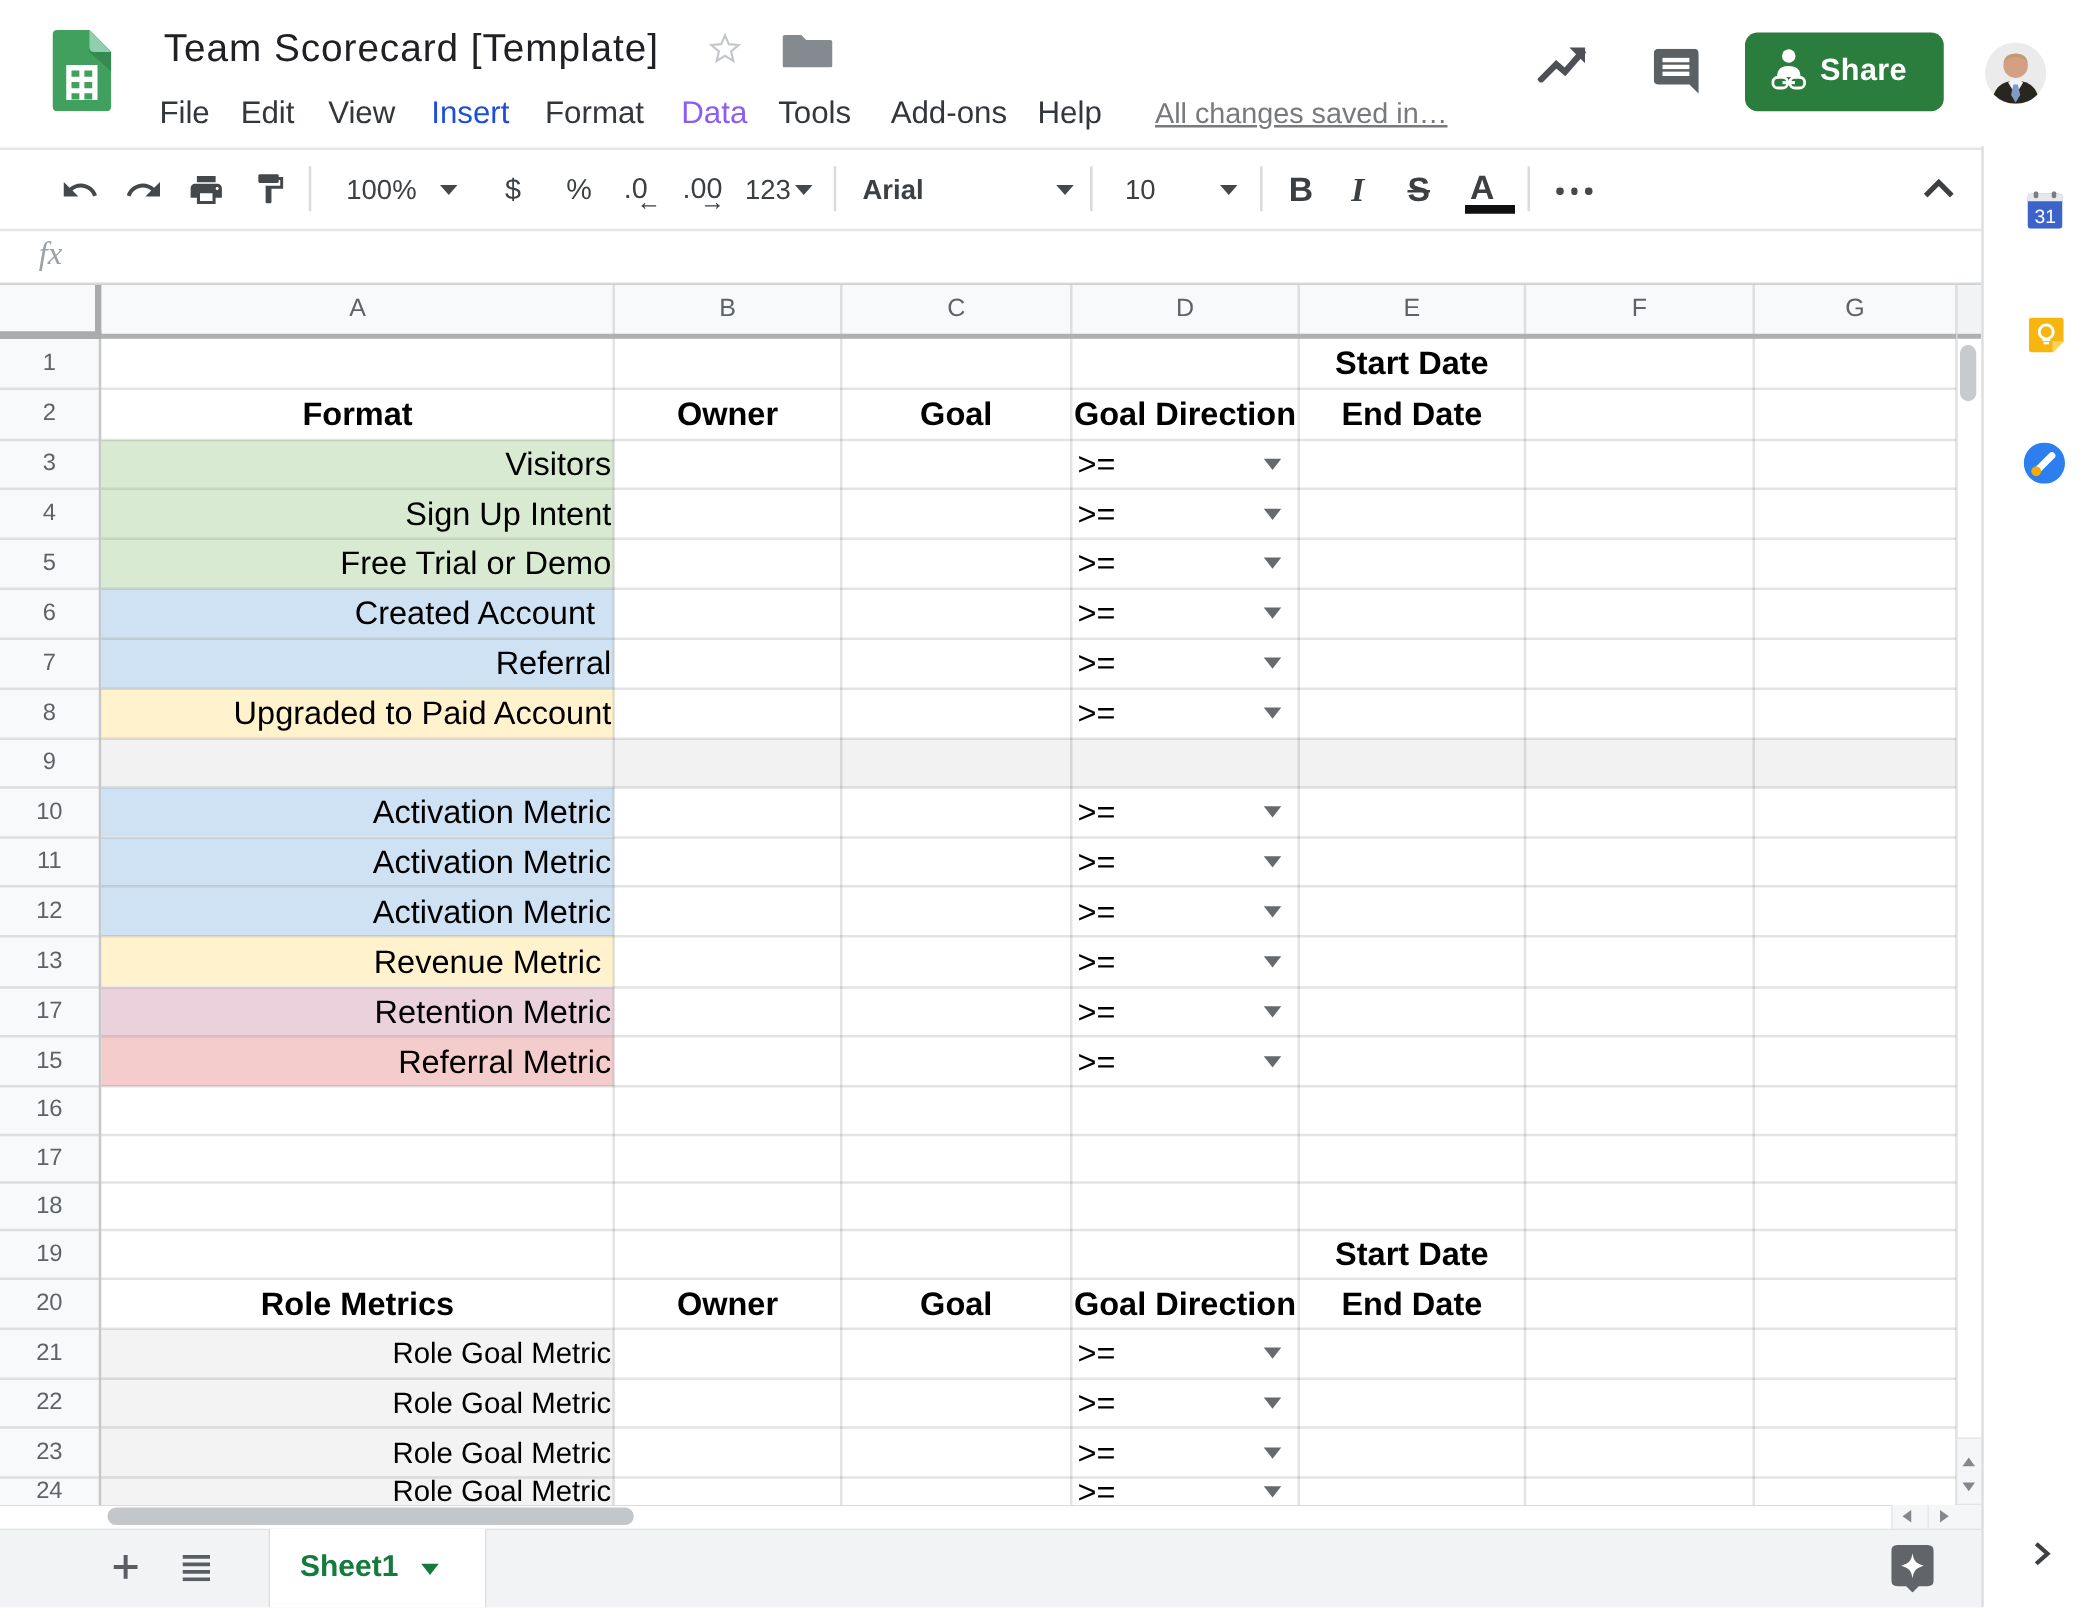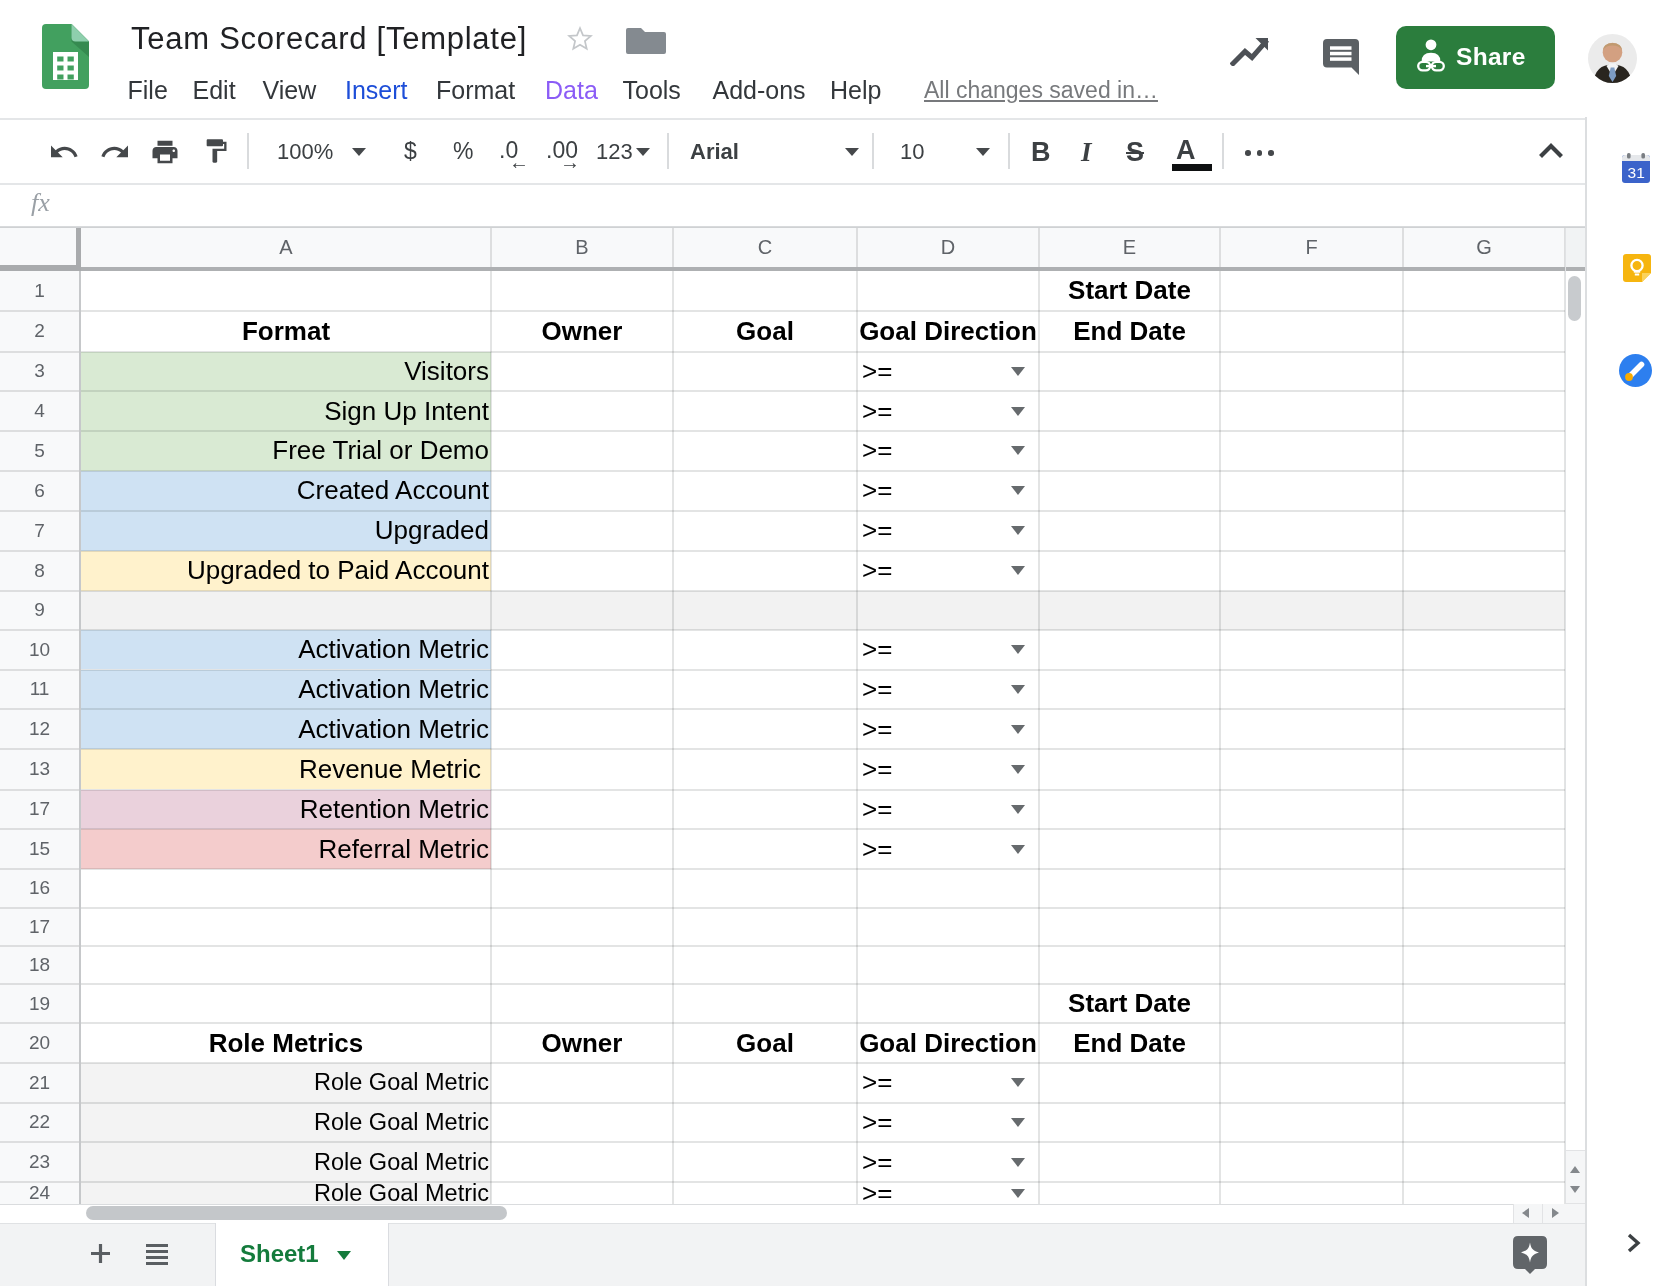--- a/index.html
+++ b/index.html
@@ -275,25 +275,25 @@
   </div>
 <div class="abs" style="left:83px;top:351.8px;width:406px;height:39.19999999999999px;overflow:hidden;">
     <div class="rt " style="width:100%;height:39.19999999999999px;font-size:26px;color:#000;padding-right:2px;"> Visitors</div>
   </div>
 <div class="abs" style="left:83px;top:391px;width:406px;height:40px;overflow:hidden;">
     <div class="rt " style="width:100%;height:40px;font-size:26px;color:#000;padding-right:2px;text-align:center;"> Sign Up Intent</div>
   </div>
 <div class="abs" style="left:83px;top:431px;width:406px;height:39.80000000000001px;overflow:hidden;">
     <div class="rt " style="width:100%;height:39.80000000000001px;font-size:26px;color:#000;padding-right:2px;"> Free Trial or Demo</div>
   </div>
-<div class="abs" style="left:83px;top:470.8px;width:406px;height:39px;overflow:hidden;">
+<div class="abs" style="left:70px;top:470.8px;width:406px;height:39px;overflow:hidden;">
     <div class="rt " style="width:100%;height:39.89999999999998px;font-size:26px;color:#000;padding-right:2px;"> Created Account</div>
   </div>
 <div class="abs" style="left:83px;top:510.7px;width:406px;height:39.900000000000034px;overflow:hidden;">
-    <div class="rt " style="width:100%;height:39.900000000000034px;font-size:26px;color:#000;padding-right:2px;"> Upgraded</div>
+    <div class="rt " style="width:100%;height:39.900000000000034px;font-size:26px;color:#000;padding-right:2px;"> Referral</div>
   </div>
 <div class="abs" style="left:83px;top:550.6px;width:406px;height:40.10000000000002px;overflow:hidden;">
     <div class="rt " style="width:100%;height:40.10000000000002px;font-size:26px;color:#000;padding-right:2px;"> Upgraded to Paid Account</div>
   </div>
 <div class="abs" style="left:83px;top:629.9px;width:406px;height:39.60000000000002px;overflow:hidden;">
     <div class="rt " style="width:100%;height:39.60000000000002px;font-size:26px;color:#000;padding-right:2px;"> Activation Metric</div>
   </div>
 <div class="abs" style="left:83px;top:669.5px;width:406px;height:39.700000000000045px;overflow:hidden;">
     <div class="rt " style="width:100%;height:39.700000000000045px;font-size:26px;color:#000;padding-right:2px;"> Activation Metric</div>
   </div>

